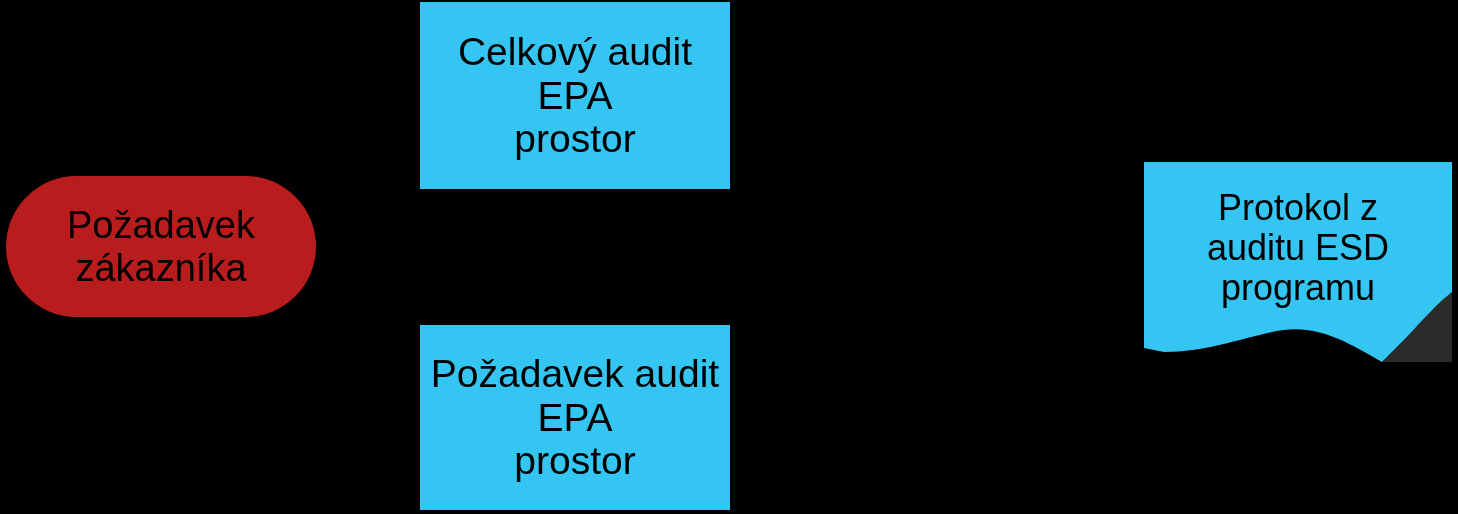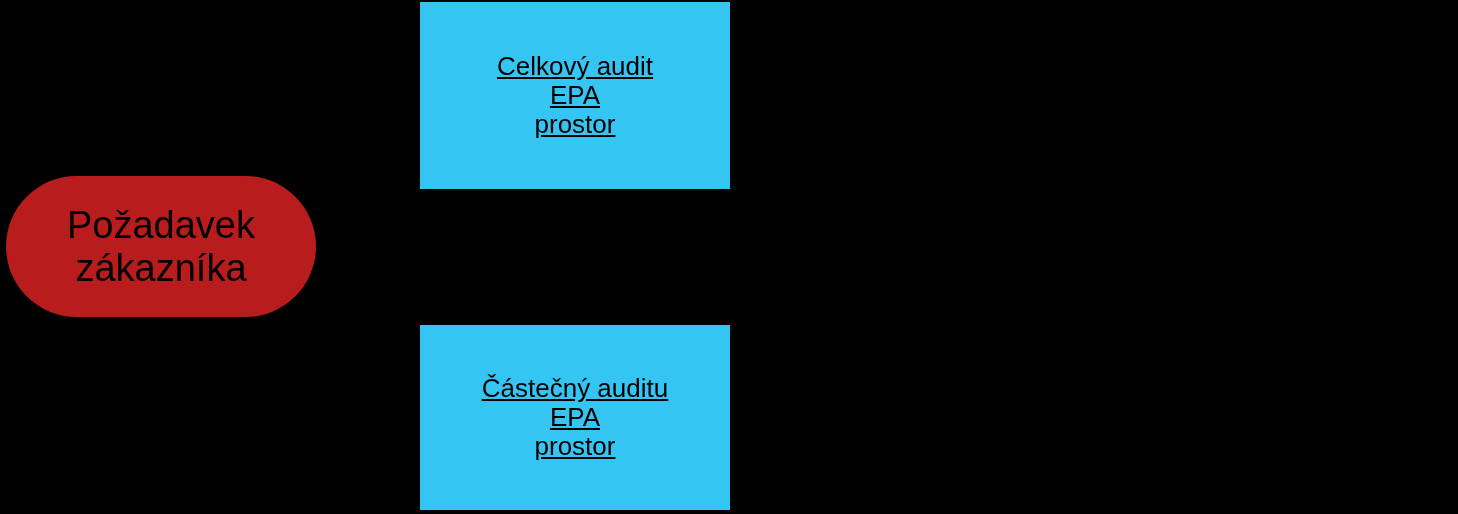--- a/index.html
+++ b/index.html
@@ -63,40 +63,55 @@
     position: absolute;
   }
   .shape-document svg {
     position: absolute;
     left: 0;
     top: 0;
     display: block;
   }
 
   .txt-lg { font-size: 38px; }
-  .txt-md { font-size: 26px; text-decoration: underline; }
+  .txt-md { font-size: 39px; }
   .txt-doc { font-size: 36px; }
 </style>
 </head>
 <body>
 
 <div id="canvas">
 
   <div class="shape-stadium-white" style="left:6px; top:176px; width:310px; height:141px;">
     <div class="node-label txt-lg">Požadavek
 zákazníka</div>
   </div>
 
   <div class="shape-rect-blue" style="left:420px; top:2px; width:310px; height:187px;">
     <div class="node-label txt-md">Celkový audit
 EPA
 prostor</div>
   </div>
 
   <div class="shape-rect-blue" style="left:420px; top:325px; width:310px; height:185px;">
-    <div class="node-label txt-md">Částečný auditu
+    <div class="node-label txt-md">Požadavek audit
 EPA
 prostor</div>
   </div>
 
 
+  <div class="shape-document" style="left:1144px; top:162px; width:308px; height:203px;">
+    <svg width="308" height="203" viewBox="0 0 308 203">
+
+      <path d="M0,0 L308,0 L308,130 L238,200
+               C200,178 170,160 128,170
+               C92,178 60,190 20,190
+               L0,186 Z" fill="#35c5f2"></path>
+
+      <path d="M308,130 L308,200 L238,200
+               C258,184 282,150 308,130 Z" fill="#2b2b2b"></path>
+    </svg>
+    <div class="node-label txt-doc" style="height:172px;">Protokol z
+auditu ESD
+programu</div>
+  </div>
 
 </div>
 
 </body></html>

